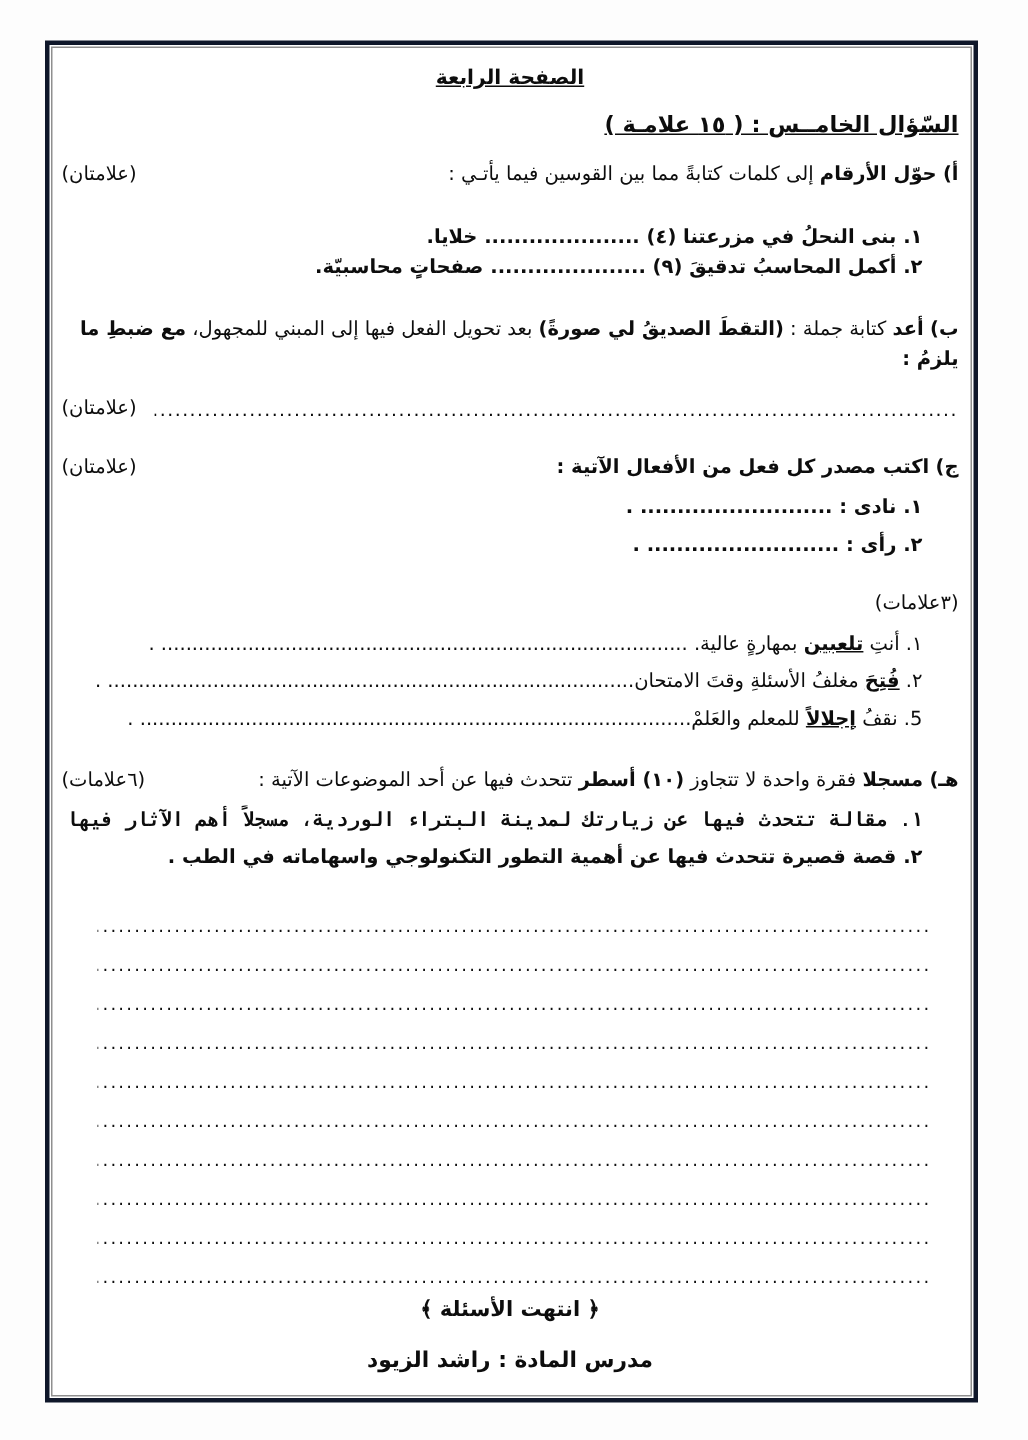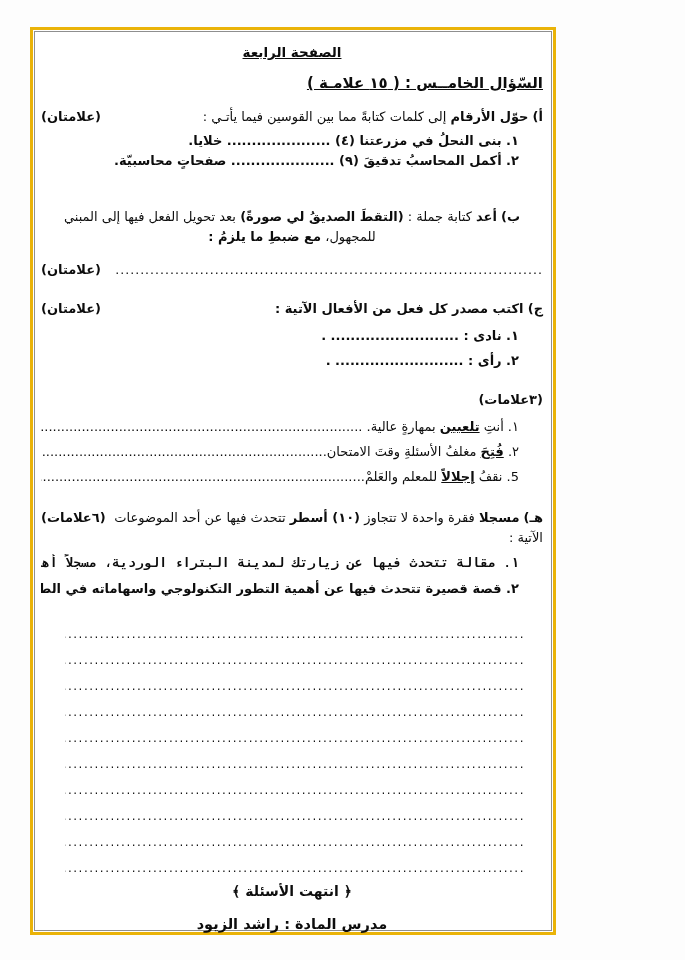--- a/index.html
+++ b/index.html
@@ -2,45 +2,45 @@
 <html lang="ar"><head>
 <meta charset="utf-8">
 <style>
   html,body { margin:0; padding:0; background:#ffffff; }
   .page {
     position:relative; width:685px; height:960px; overflow:hidden;
     background:#fdfdfd; color:#0d0d0d;
     font-family:"DejaVu Sans", sans-serif;
   }
   .frame {
-    position:absolute; left:30px; top:27px; width:526px; height:908px;
-    border:3px solid #eab308; box-sizing:border-box; background:#fff;
+    position:absolute; left:30px; top:27px; width:622px; height:908px;
+    border:3px solid #0f172a; box-sizing:border-box; background:#fff;
   }
   .frame-inner-line {
     position:absolute; inset:1px; border:1px solid #8f8f8f; pointer-events:none;
   }
   .content {
     position:absolute; inset:0; padding:6px 10px 0 8px; box-sizing:border-box;
     direction:rtl; text-align:right; font-size:13px; line-height:1.55;
   }
   .doc-header { text-align:center; font-weight:700; font-size:13.5px; margin-top:6px; }
   .doc-header span { text-decoration:underline; }
   .q-title { font-weight:700; font-size:15px; margin-top:9px; padding-left:4px; }
   .q-title span { text-decoration:underline;margin-top:15px; }
   .sec-head { display:flex; justify-content:space-between; align-items:flex-start; gap:8px; }
   .sec-text { min-width:0; }
-  .marks { font-weight:700; flex:0 0 auto; white-space:nowrap; }
+  .marks { font-weight:400; flex:0 0 auto; white-space:nowrap; }
   .b { font-weight:700; }
   .u { font-weight:700; text-decoration:underline; }
   .item { padding-right:24px; white-space:nowrap; overflow:hidden; }
   .item.bold { font-weight:700; }
   .sec-a { margin-top:12px; }
-  .item-a1 { margin-top:4px; }
+  .item-a1 { margin-top:22px; }
   .item-a2 { }
-  .sec-b { margin-top:35px;text-align:center; }
+  .sec-b { margin-top:20px; }
   .answer-b { display:flex; justify-content:space-between; align-items:center; gap:12px; margin-top:13px; }
   .answer-b .dots { flex:1 1 auto; overflow:hidden; white-space:nowrap; letter-spacing:1px; font-size:12.5px; }
   .sec-c { margin-top:19px; }
   .item-c1 { margin-top:7px; font-weight:700; }
   .item-c2 { margin-top:5px; font-weight:700; }
   .sec-d { margin-top:19px; }
   .item-d1 { margin-top:6px; }
   .item-d2 { margin-top:5px; }
   .item-d3 { margin-top:5px; }
   .sec-e { margin-top:21px; }

